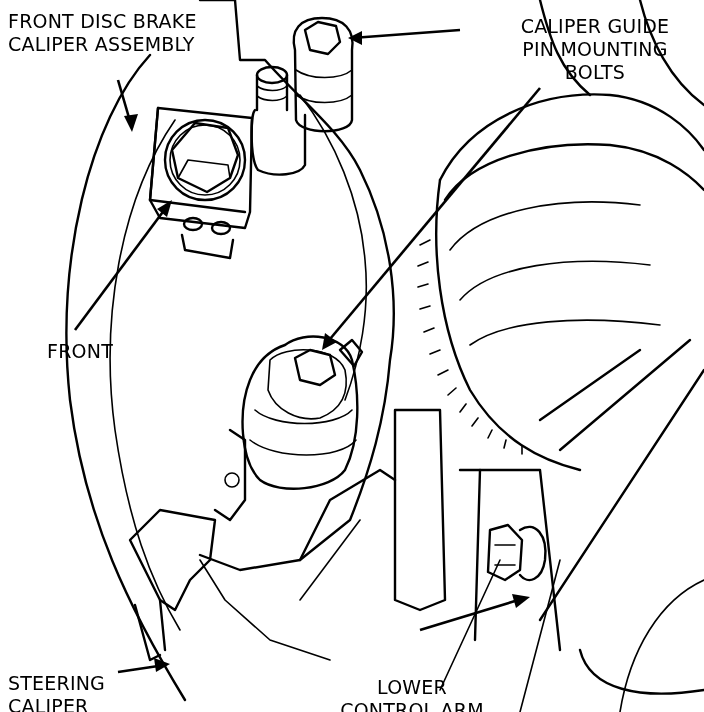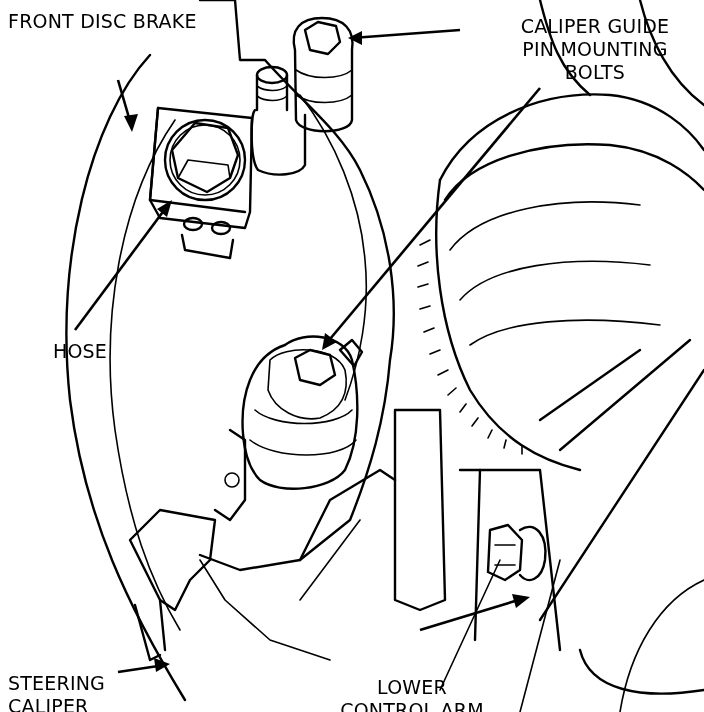--- a/index.html
+++ b/index.html
@@ -135,30 +135,31 @@
       <path class="head" d="M170,664 L156,672 L154,658 Z"></path>
     </g>
     <g>
       <path class="arrow" d="M420,630 L525,598"></path>
       <path class="head" d="M530,597 L516,608 L512,594 Z"></path>
     </g>
   </svg>
 
   <div class="lbl" style="left:8px; top:10px;">
     <span class="ln">FRONT DISC BRAKE</span>
+    <span class="ln">CALIPER ASSEMBLY</span>
   </div>
 
   <div class="lbl ctr" style="left:495px; top:15px; width:200px;">
     <span class="ln">CALIPER GUIDE</span>
     <span class="ln">PIN MOUNTING</span>
     <span class="ln">BOLTS</span>
   </div>
 
   <div class="lbl ctr" style="left:10px; top:340px; width:140px;">
-    <span class="ln">HOSE</span>
+    <span class="ln">FRONT</span>
   </div>
 
   <div class="lbl" style="left:8px; top:672px;">
     <span class="ln">STEERING</span>
     <span class="ln">CALIPER</span>
   </div>
 
   <div class="lbl ctr" style="left:322px; top:676px; width:180px;">
     <span class="ln">LOWER</span>
     <span class="ln">CONTROL ARM</span>

